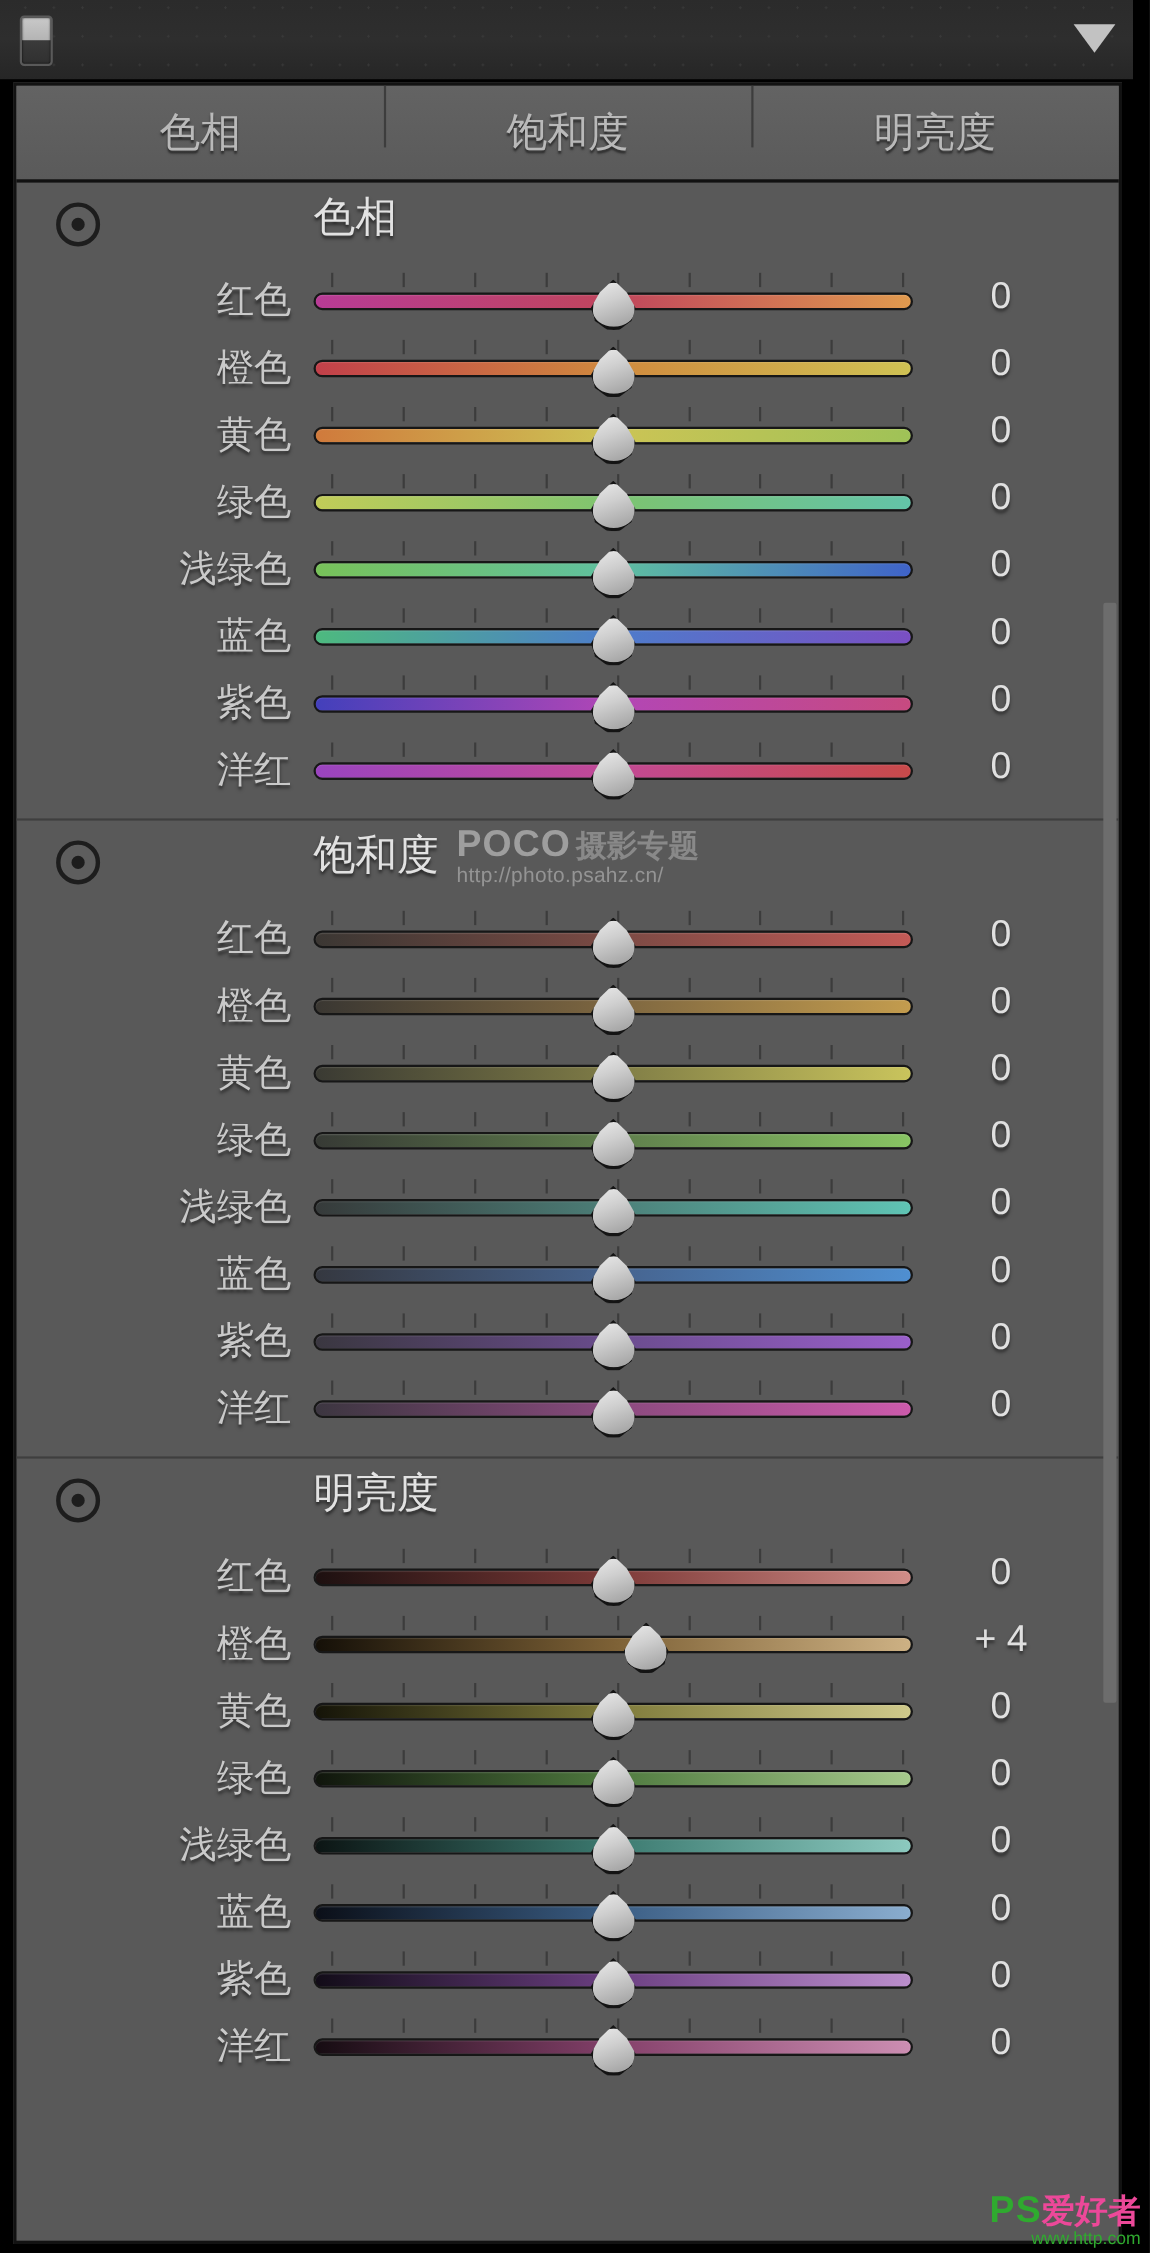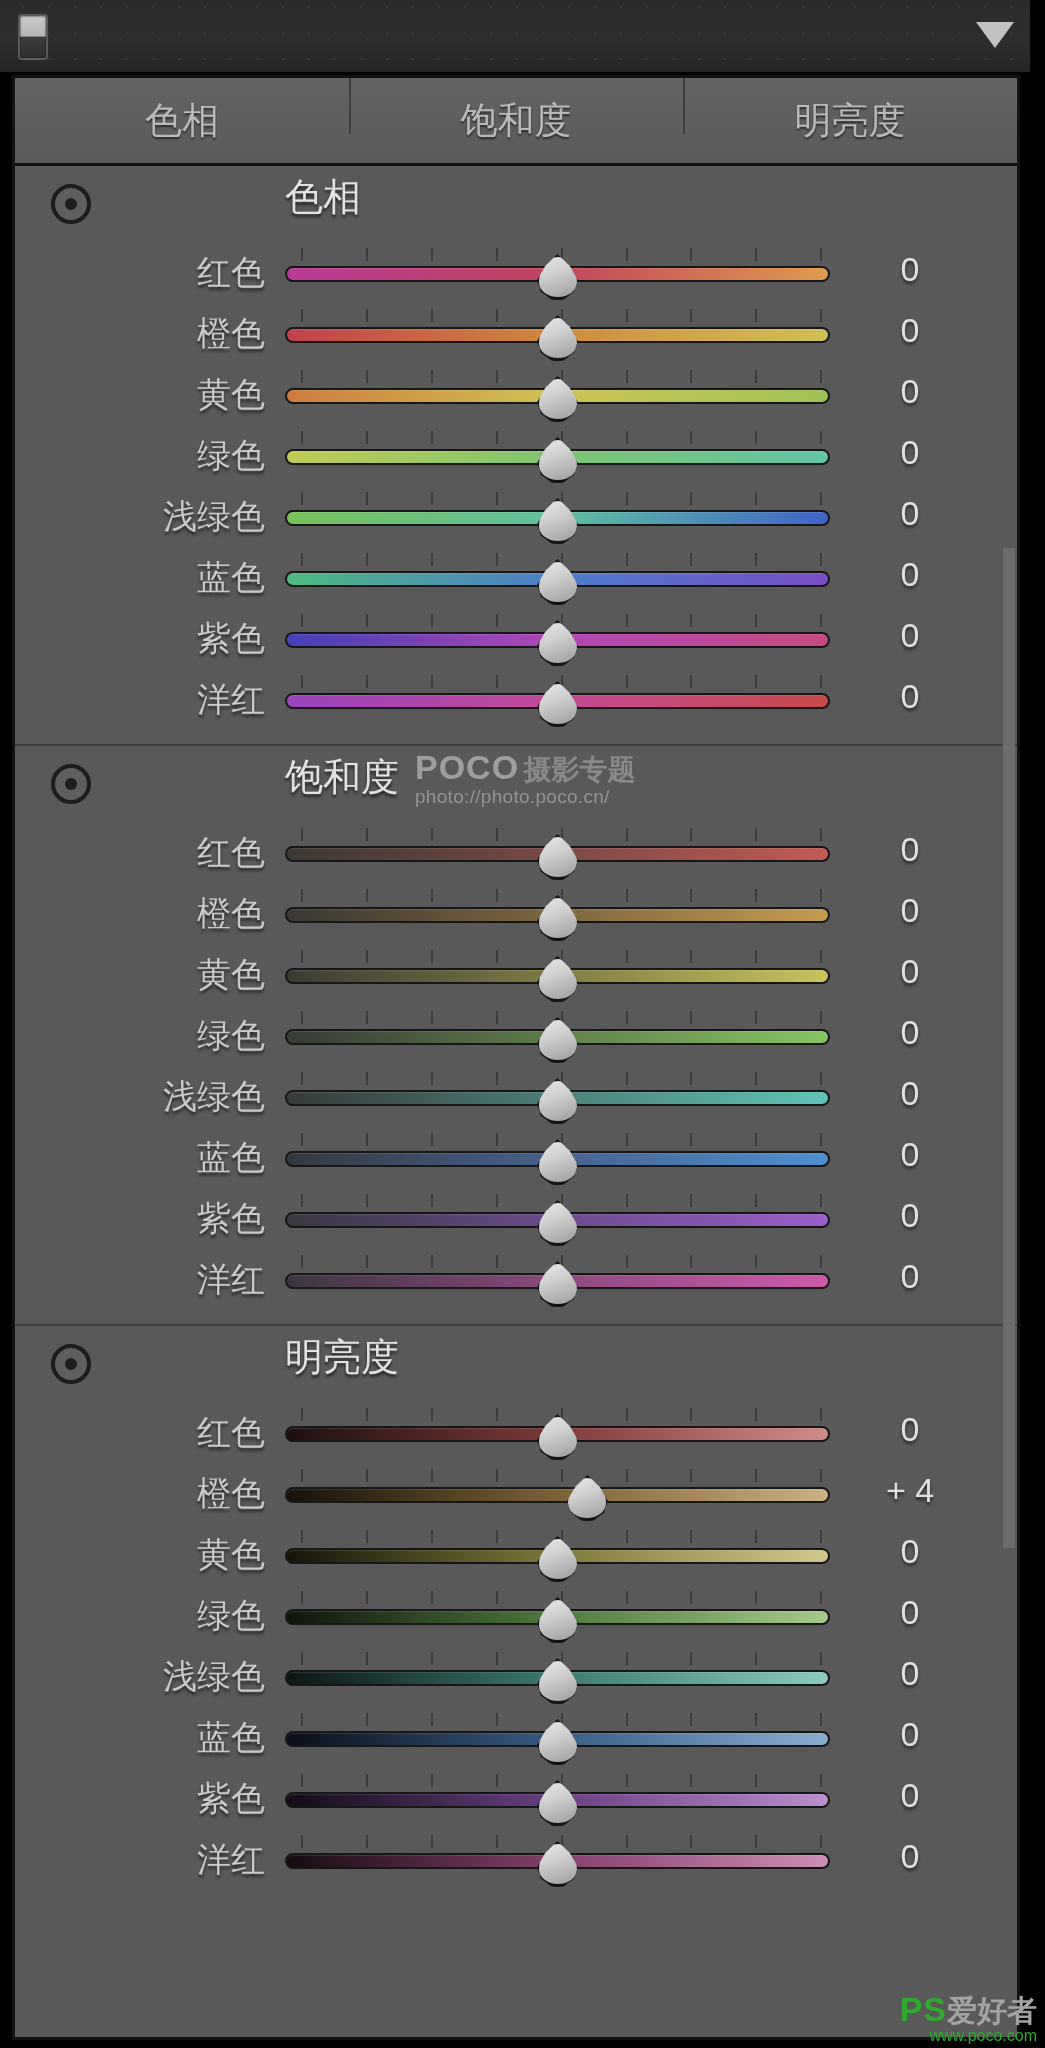--- a/index.html
+++ b/index.html
@@ -119,21 +119,21 @@
   .scrollbar {
     position:absolute; right:2px; top:470px; width:12px; height:1000px;
     background:#6d6d6d; border-radius:2px;
   }
 
   
   .ps-wm {
     position:absolute; right:8px; bottom:4px; text-align:right; line-height:1;
   }
   .ps-wm .a { font-size:34px; font-weight:bold; color:#2faa2f; letter-spacing:1px; }
-  .ps-wm .b { font-size:30px; font-weight:bold; color:#a3a3a3; }
+  .ps-wm .b { font-size:30px; font-weight:bold; color:#ec4899; }
   .ps-wm .c { font-size:16px; color:#2faa2f; margin-top:2px; }
 </style>
 </head>
 <body>
 
 <div id="root">
 
   <div class="header">
     <div class="dots"></div>
     <div class="switch"></div>
@@ -306,21 +306,21 @@
             </div>
             <div class="value">0</div>
           </div>
         </div>
         <div class="section">
           <div class="sec-head">
             <div class="target-btn">
               <i></i>
             </div>
             <div class="sec-title">饱和度</div>
-            <div class="watermark"><span class="wm-top">POCO</span> <span class="wm-cn">摄影专题</span><div class="wm-url">photo://photo.poco.cn/</div></div>
+            <div class="watermark"><span class="wm-top">POCO</span> <span class="wm-cn">摄影专题</span><div class="wm-url">http://photo.psahz.cn/</div></div>
           </div>
           <div class="row">
             <div class="row-label">红色</div>
             <div class="track-wrap">
               <div class="ticks">
                 <span style="left:3%"></span>
                 <span style="left:14.9%"></span>
                 <span style="left:26.8%"></span>
                 <span style="left:38.7%"></span>
                 <span style="left:50.6%"></span>
@@ -627,16 +627,16 @@
             </div>
             <div class="value">0</div>
           </div>
         </div>
       </div>
     <div class="scrollbar"></div>
   </div>
 
   <div class="ps-wm">
     <span class="a">PS</span><span class="b">爱好者</span>
-    <div class="c">www.poco.com</div>
+    <div class="c">www.http.com</div>
   </div>
 
 </div>
 
 </body></html>

